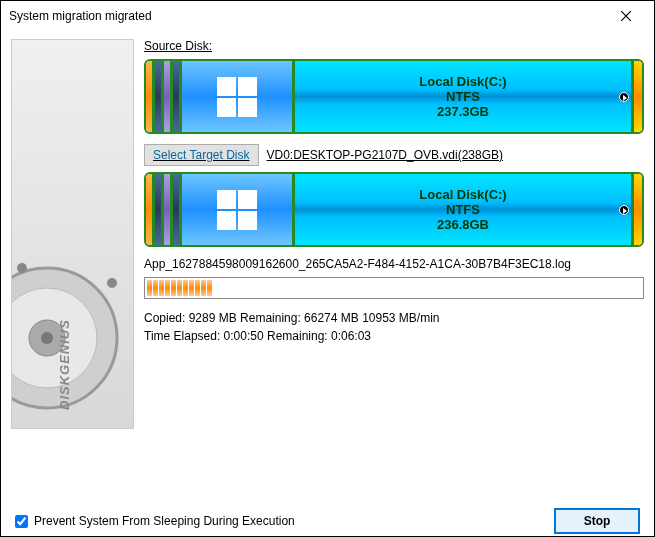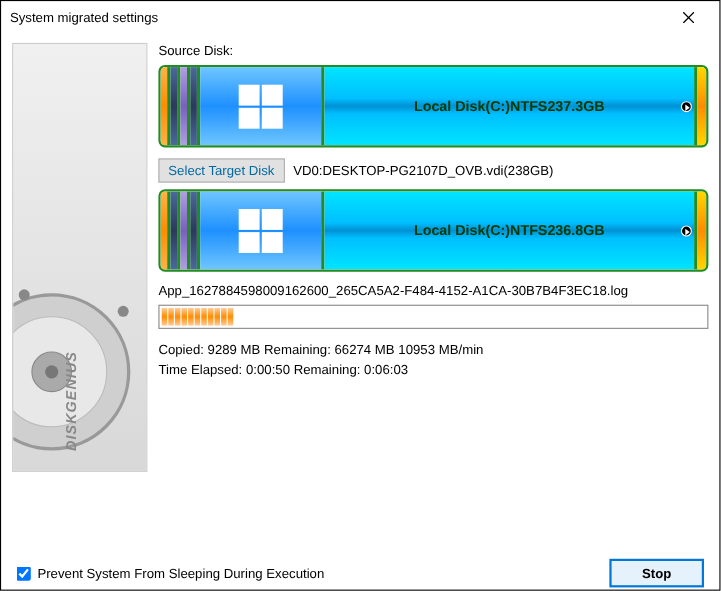--- a/index.html
+++ b/index.html
@@ -7,53 +7,53 @@
 .titlebar { display: flex; justify-content: space-between; align-items: center; padding: 6px 8px 6px 8px; height: 30px; }
 .titlebar .title { font-size: 12px; }
 .titlebar .close { width: 40px; height: 24px; display: flex; align-items: center; justify-content: center; font-size: 14px; cursor: pointer; }
 .content { flex: 1; display: flex; padding: 8px 10px 0 10px; gap: 10px; }
 .leftpanel { width: 123px; height: 390px; background: linear-gradient(to bottom, #f0f0f0, #d8d8d8); border: 1px solid #ccc; position: relative; overflow: hidden; }
 .leftpanel svg { position: absolute; bottom: 0; left: 0; }
 .leftpanel .brand { position: absolute; bottom: 18px; left: 60px; color: #888; font-weight: bold; font-style: italic; font-size: 13px; transform: rotate(-90deg); transform-origin: left bottom; letter-spacing: 1px; }
 .rightpanel { flex: 1; }
 .note-title { font-size: 12px; margin-bottom: 2px; }
 .note-body { font-size: 12px; margin-bottom: 12px; line-height: 1.3; }
-.row { display: flex; align-items: center; margin-bottom: 6px; gap: 8px; }
+.row { display: flex; align-items: center; margin-bottom: 6px; gap: 8px; text-decoration: underline; }
 .label { font-size: 12px; min-width: 75px; }
 .btn-disabled { background: #e1e1e1; border: 1px solid #adadad; color: #0369a1; padding: 3px 8px; font-size: 12px; cursor: default; }
 .diskbar { position: relative; height: 75px; border: 2px solid #228B22; border-radius: 6px; background: #fff; display: flex; overflow: hidden; margin-bottom: 10px; }
 .stripe { width: 6px; height: 100%; }
 .stripe.o { background: linear-gradient(to bottom, #ffb347, #ff8c00, #ffb347); }
 .stripe.b { background: linear-gradient(to bottom, #4a6a9a, #2a3a5a, #4a6a9a); }
 .stripe.p { background: linear-gradient(to bottom, #b0a0e0, #7860c0, #b0a0e0); }
 .stripe-thin { width: 3px; height: 100%; background: #228B22; }
 .winseg { width: 110px; background: linear-gradient(to bottom, #6ec6ff 0%, #1e90ff 50%, #6ec6ff 100%); display: flex; align-items: center; justify-content: center; }
 .winlogo { width: 40px; height: 40px; display: grid; grid-template-columns: 1fr 1fr; grid-template-rows: 1fr 1fr; gap: 2px; }
 .winlogo div { background: #fff; }
-.mainseg { flex: 1; background: linear-gradient(to bottom, #00e5ff 0%, #00bfff 40%, #0091d4 50%, #00bfff 60%, #00e5ff 100%); display: flex; align-items: center; justify-content: center; font-weight: bold; color: #003a00; font-size: 13px; position: relative; }
+.mainseg { flex: 1; background: linear-gradient(to bottom, #00e5ff 0%, #00bfff 40%, #0091d4 50%, #00bfff 60%, #00e5ff 100%); display: flex; flex-direction: column; align-items: center; justify-content: center; font-weight: bold; color: #003a00; font-size: 13px; position: relative; }
 .handle { position: absolute; right: 2px; top: 50%; transform: translateY(-50%); width: 10px; height: 10px; background: #000; border-radius: 50%; border: 1px solid #fff; }
 .handle::after { content: ""; position: absolute; left: 3px; top: 2px; border-left: 4px solid #fff; border-top: 3px solid transparent; border-bottom: 3px solid transparent; }
 .endcap { width: 8px; background: linear-gradient(to bottom, #ffd700, #ff8c00, #ffd700); }
 .filename { font-size: 12px; margin-top: 4px; margin-bottom: 6px; word-break: break-all; }
 .progress-outer { height: 22px; border: 1px solid #888; background: #fff; position: relative; margin-bottom: 10px; }
 .progress-inner { position: absolute; left: 2px; top: 2px; bottom: 2px; width: 13%; display: flex; gap: 1px; }
 .progress-inner div { flex: 1; background: linear-gradient(to bottom, #ffcc99, #ff8c00, #ffcc99); }
 .stats { font-size: 12px; line-height: 1.5; }
 .footer { border-top: 0; padding: 10px 14px 2px 14px; display: flex; align-items: center; justify-content: space-between; }
 .checkbox-wrap { display: flex; align-items: center; gap: 6px; font-size: 12px; }
 .checkbox-wrap input { width: 13px; height: 13px; }
 .footer-btns { display: flex; gap: 10px; }
 .footer-btn { min-width: 86px; padding: 4px 10px; font-size: 12px; background: #e1e1e1; border: 1px solid #adadad; cursor: pointer; }
 .footer-btn.primary { border: 2px solid #0078d7; background: #e5f1fb; font-weight: bold; }
 </style>
 </head>
 <body>
 
 <div class="titlebar">
-  <span class="title">System migrated settings</span>
+  <span class="title">System migration migrated</span>
   <div class="close">
     <svg width="10" height="10" viewBox="0 0 10 10">
         <path d="M0 0 L10 10 M10 0 L0 10" stroke="#000" stroke-width="1.2"></path>
       </svg>
   </div>
 </div>
 
 <div class="content">
   <div class="leftpanel">
     <svg width="123" height="220" viewBox="0 0 123 220">

